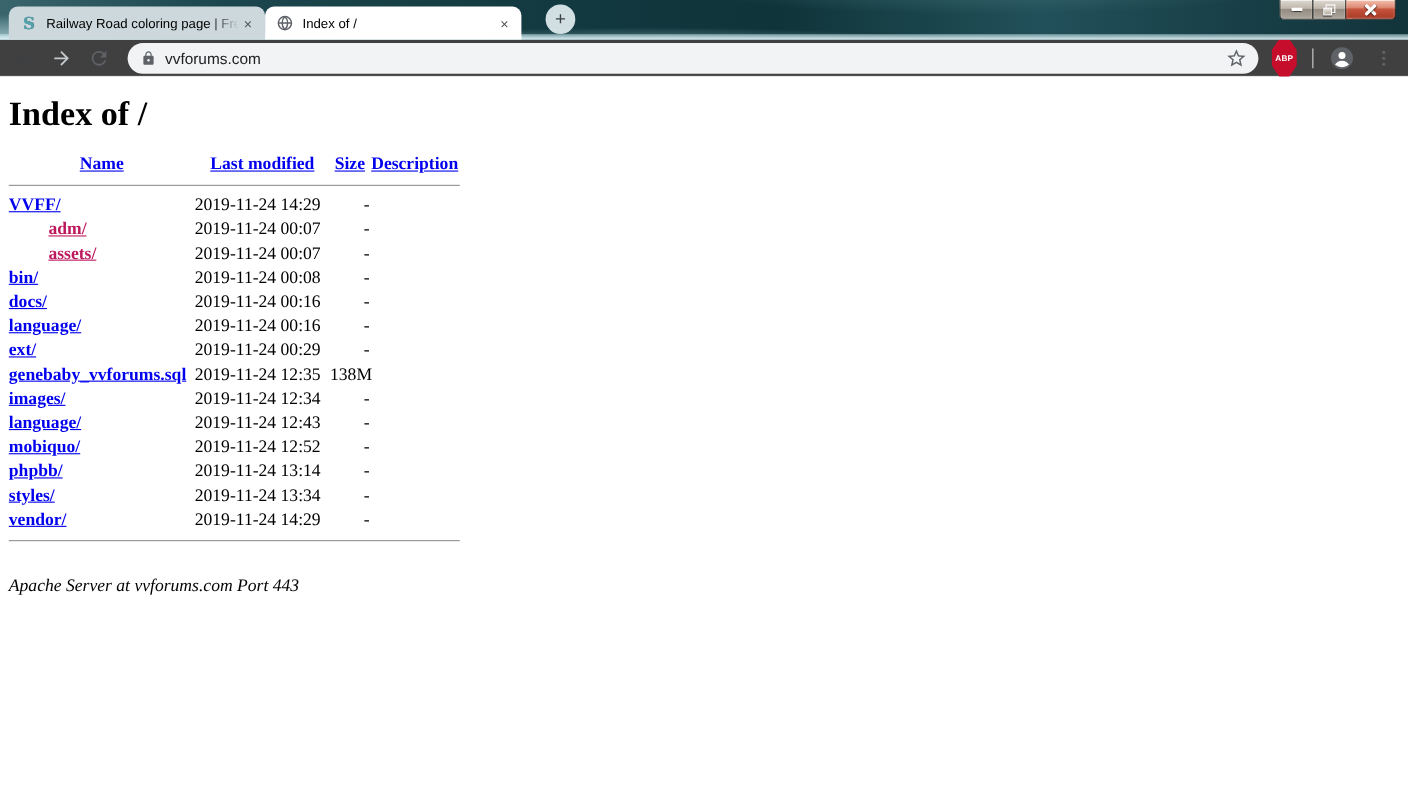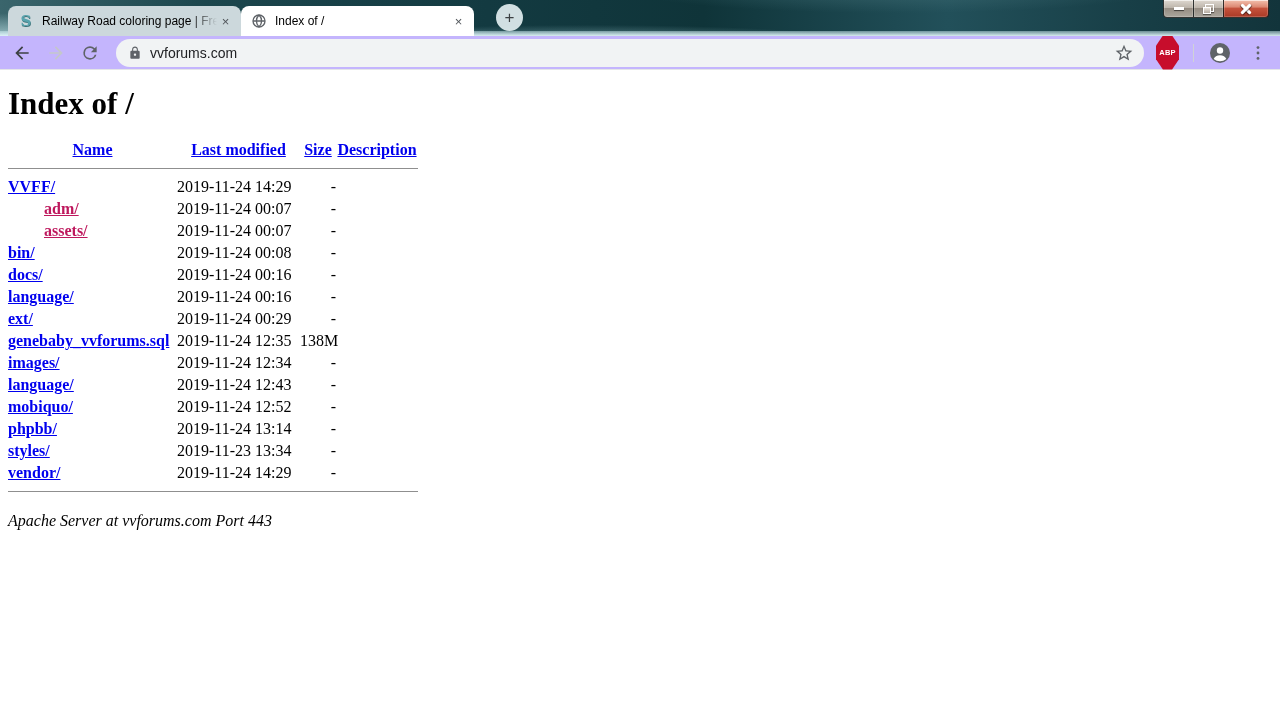--- a/index.html
+++ b/index.html
@@ -83,21 +83,21 @@
   .glyph-close { position:relative; width:11px; height:11px; }
   .glyph-close::before, .glyph-close::after {
     content:""; position:absolute; left:50%; top:50%; width:13px; height:3px;
     background:#fff; box-shadow:0 1px 1px rgba(0,0,0,0.5); border-radius:1px;
   }
   .glyph-close::before { transform:translate(-50%,-50%) rotate(45deg); }
   .glyph-close::after  { transform:translate(-50%,-50%) rotate(-45deg); }
 
   
   .toolbar {
-    height:34px; background:#c4b5fd; display:flex; align-items:center;
+    height:34px; background:#404040; display:flex; align-items:center;
     padding:0 10px; border-bottom:1px solid #e4e6e8;justify-content:center;
   }
   .nav-icon { width:24px; height:24px; padding:2px; margin-right:10px; cursor:pointer; flex:0 0 auto; }
   .nav-icon svg { display:block; width:20px; height:20px; }
   .omnibox {
     flex:1; height:28px; background:#f1f3f4; border-radius:14px;
     display:flex; align-items:center; padding:0 10px 0 12px; margin:0 6px 0 4px; cursor:text;
   }
   .omnibox .lock { width:14px; height:14px; margin-right:8px; flex:0 0 auto; }
   .omnibox .url { font-size:14px; color:#202124; flex:1; }
@@ -131,21 +131,21 @@
   table.listing th { text-align:center; font-weight:bold; }
   td.cell-name { padding-left:10px; text-align:left;font-weight:bold; }
   td.cell-date { text-align:left; }
   td.cell-size { text-align:right; }
   td.cell-desc { text-align:left; padding-left:4px; }
   a.hlink, a.entry { color:#0000EE; text-decoration:underline; cursor:pointer; }
   a.entry.visited { color:#be185d;margin-left:36px; }
   tr.rule-row td { padding:7px 0; height:auto; line-height:0; }
   .rule { height:0; border:none; border-top:1px solid #8f8f8f; margin:0; }
   address.server {
-    display:block; margin-top:13px; font-style:italic; font-size:16px; color:#000;
+    display:block; margin-top:25px; font-style:italic; font-size:16px; color:#000;
     font-family:"Liberation Serif", serif;
   }
 </style>
 </head>
 <body>
 
 <div class="titlebar">
   <div class="tabs">
     <div class="tab inactive">
       <span class="favicon">
@@ -318,21 +318,21 @@
     <td class="cell-desc"></td>
   </tr>
         <tr>
     <td class="cell-name"><a class="entry">phpbb/</a></td>
     <td class="cell-date">2019-11-24 13:14</td>
     <td class="cell-size">-</td>
     <td class="cell-desc"></td>
   </tr>
         <tr>
     <td class="cell-name"><a class="entry">styles/</a></td>
-    <td class="cell-date">2019-11-23 13:34</td>
+    <td class="cell-date">2019-11-24 13:34</td>
     <td class="cell-size">-</td>
     <td class="cell-desc"></td>
   </tr>
         <tr>
     <td class="cell-name"><a class="entry">vendor/</a></td>
     <td class="cell-date">2019-11-24 14:29</td>
     <td class="cell-size">-</td>
     <td class="cell-desc"></td>
   </tr>
       </tbody>

